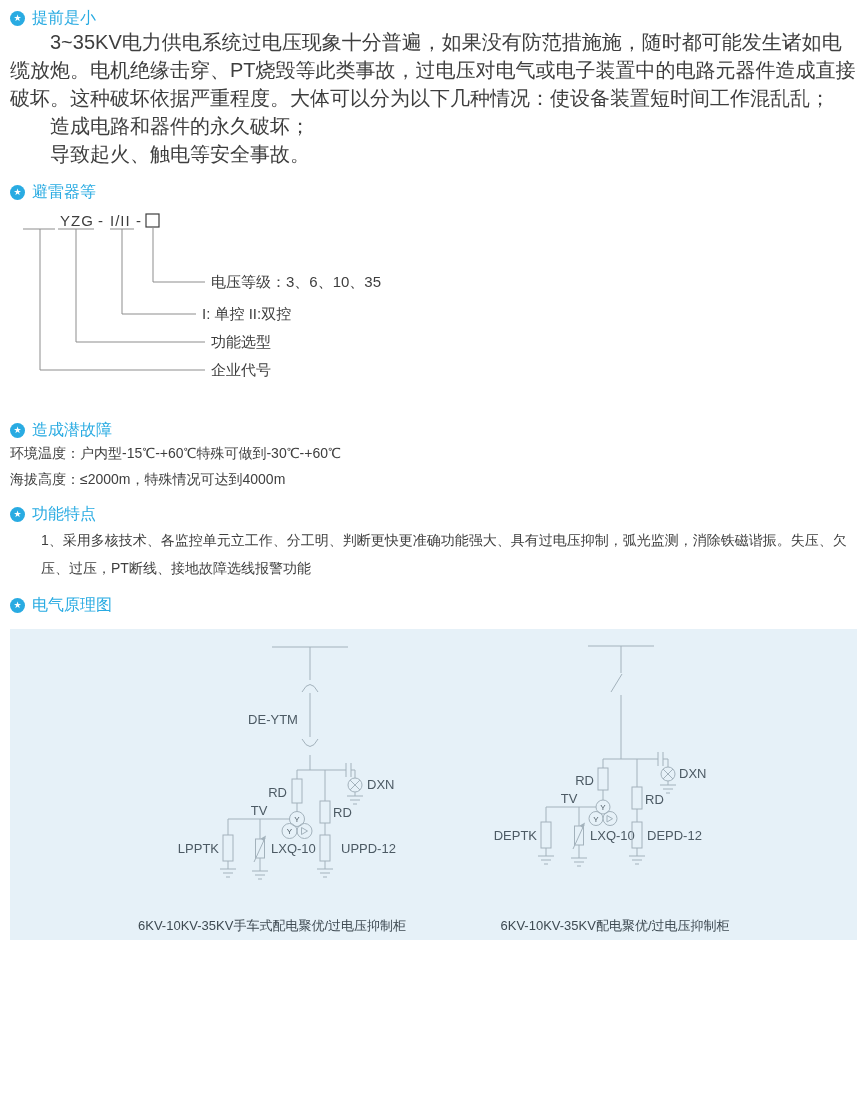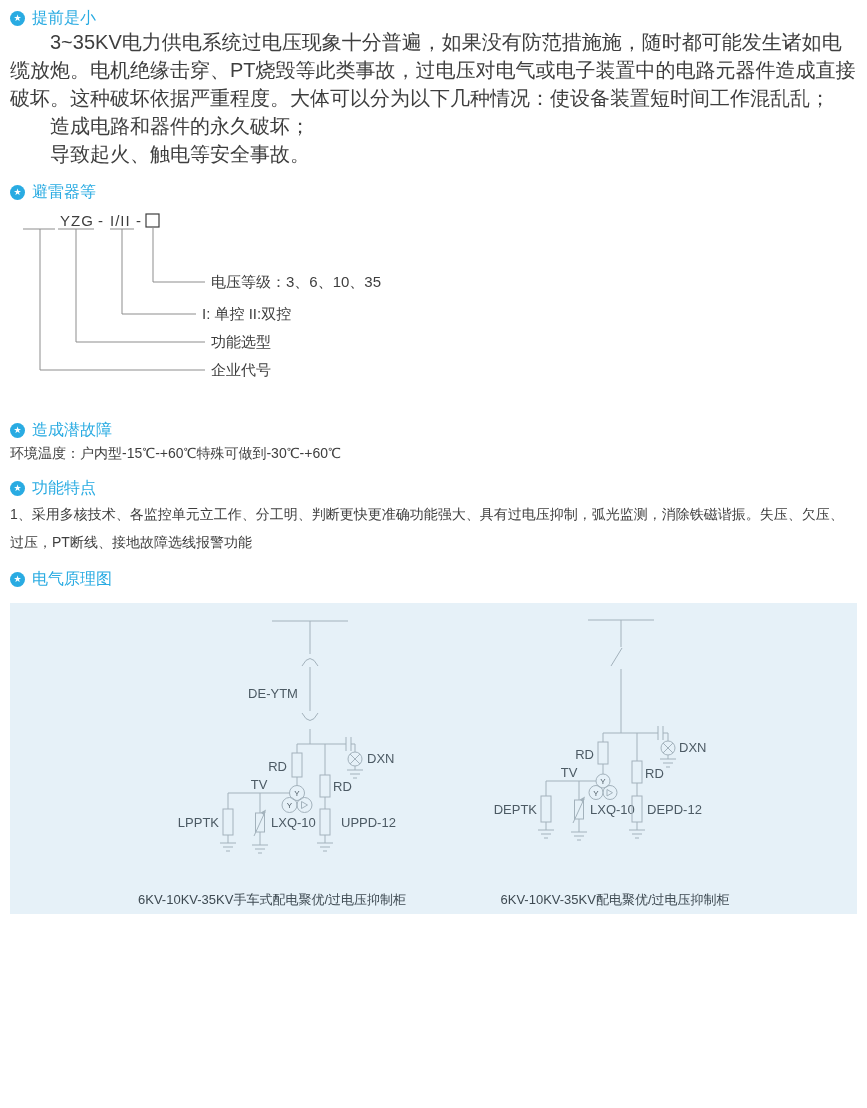--- a/index.html
+++ b/index.html
@@ -29,21 +29,21 @@
   .modelsvg text { fill:#3e3e3e; font-size:15px; font-family:"Liberation Sans", sans-serif; }
   .modelsvg text.code { letter-spacing:1px; }
 
   .env div  { font-size:14px; line-height:26px; }
   .feat div { font-size:14px; line-height:28px; }
 
   .h-model { margin-top:14px; }
   .h-env   { margin-top:38px; }
   .env     { }
   .h-feat  { margin-top:12px; }
-  .feat    { margin-top:2px; }
+  .feat    { margin-top:2px;margin-left:31px; }
   .h-schem { margin-top:13px; }
 
   .panel {
     width:847px; height:311px; margin-top:14px;
     background:#e6f1f8; position:relative;
   }
   .schem { display:block; }
   .schem line, .schem path, .schem circle, .schem rect, .schem polyline {
     stroke:#a3b2bc; stroke-width:1; fill:none;
   }
@@ -96,20 +96,21 @@
     <text x="201" y="135">功能选型</text>
     <text x="201" y="163">企业代号</text>
   </svg>
 
   <div class="sec-h h-env">
     <span class="sec-icon">★</span>
     <span>造成潜故障</span>
   </div>
   <div class="env">
     <div>环境温度：户内型-15℃-+60℃特殊可做到-30℃-+60℃</div>
+    <div>海拔高度：≤2000m，特殊情况可达到4000m</div>
   </div>
 
   <div class="sec-h h-feat">
     <span class="sec-icon">★</span>
     <span>功能特点</span>
   </div>
   <div class="feat">
     <div>1、采用多核技术、各监控单元立工作、分工明、判断更快更准确功能强大、具有过电压抑制，弧光监测，消除铁磁谐振。失压、欠压、过压，PT断线、接地故障选线报警功能</div>
   </div>
 

